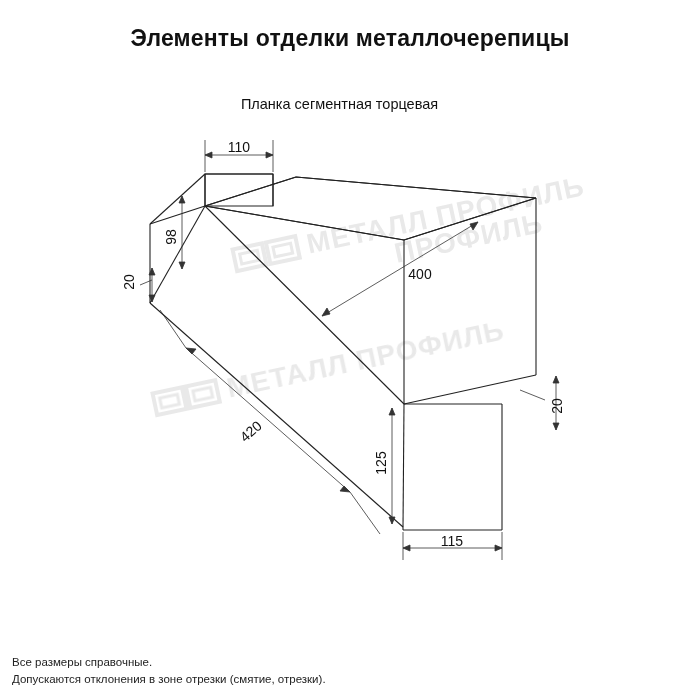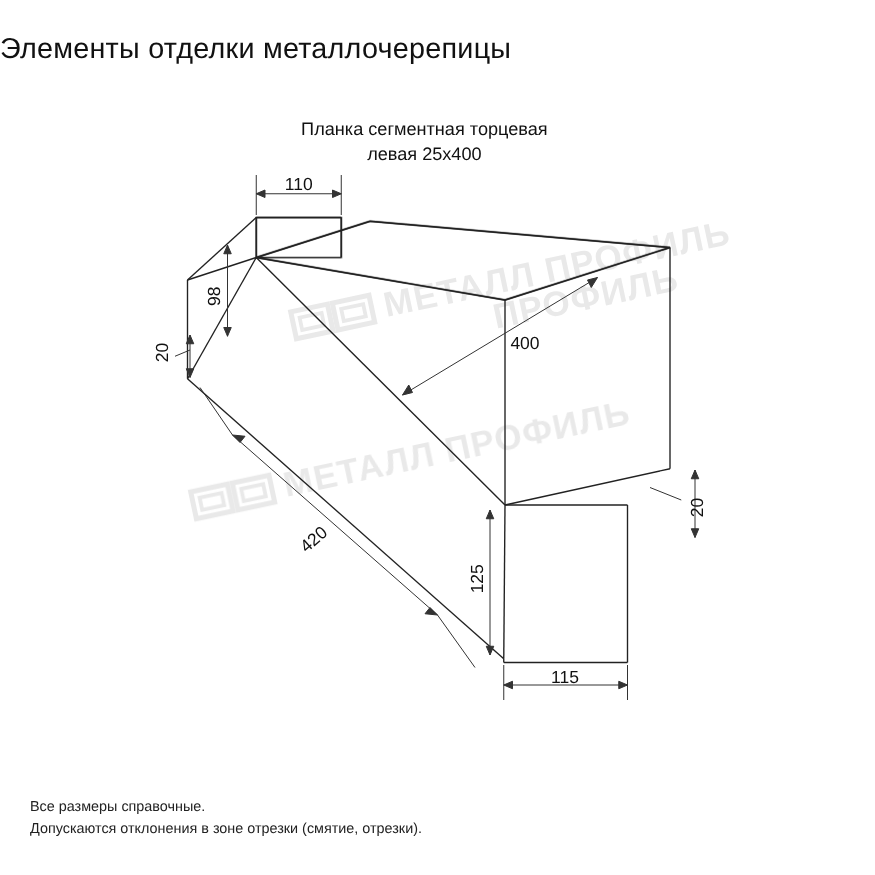--- a/index.html
+++ b/index.html
@@ -17,23 +17,23 @@
   }
   .page {
     position: absolute;
     inset: 0;
   }
   .title {
     position: absolute;
     top: 25px;
     left: 0;
     width: 700px;
-    text-align: left;
+    text-align: center;
     font-size: 23px;
-    font-weight: normal;
+    font-weight: bold;
     color: #111111;
     letter-spacing: 0.2px;
   }
   .subtitle {
     position: absolute;
     top: 94px;
     left: 0;
     width: 679px;
     text-align: center;
     font-size: 14.5px;
@@ -43,40 +43,38 @@
   .drawing {
     position: absolute;
     top: 0;
     left: 0;
     width: 700px;
     height: 700px;
   }
   .footnotes {
     position: absolute;
     left: 12px;
-    bottom: 28px;
+    bottom: 12px;
     font-size: 11.5px;
     line-height: 17px;
     color: #222222;
-    margin-left: 12px;
   }
   .footnotes div {
     white-space: nowrap;
   }
 </style>
 </head>
 <body>
 
 <div class="page">
 
   <div class="title">Элементы отделки металлочерепицы</div>
 
   <div class="subtitle">
     <div>Планка сегментная торцевая</div>
-    <div>левая 25х400</div>
   </div>
 
   <svg class="drawing" viewBox="0 0 700 700">
 
     <g opacity="0.13">
 
       <g transform="translate(228,228)">
         <g transform="rotate(-12)">
           <g transform="translate(0,0)">
             <rect x="0" y="22" width="30" height="22" fill="none" stroke="#555" stroke-width="4"></rect>

